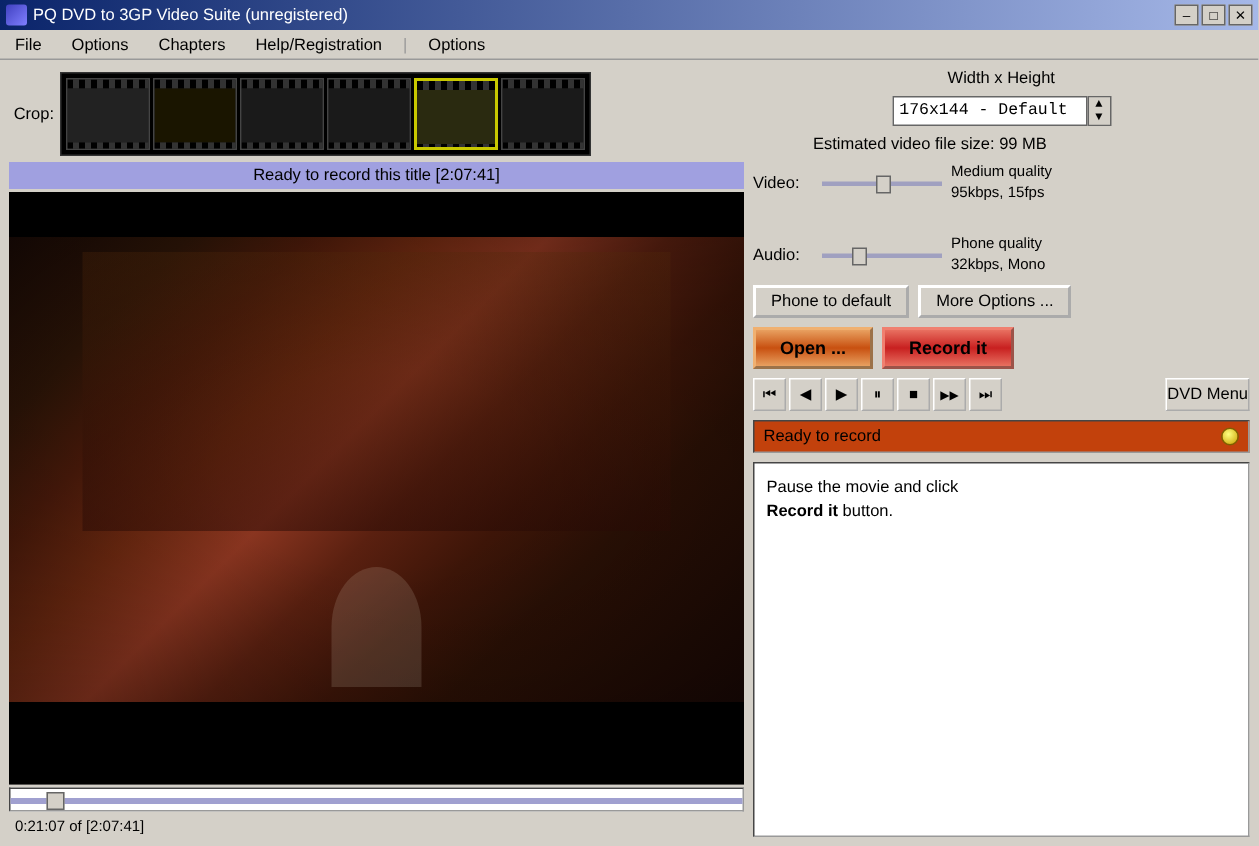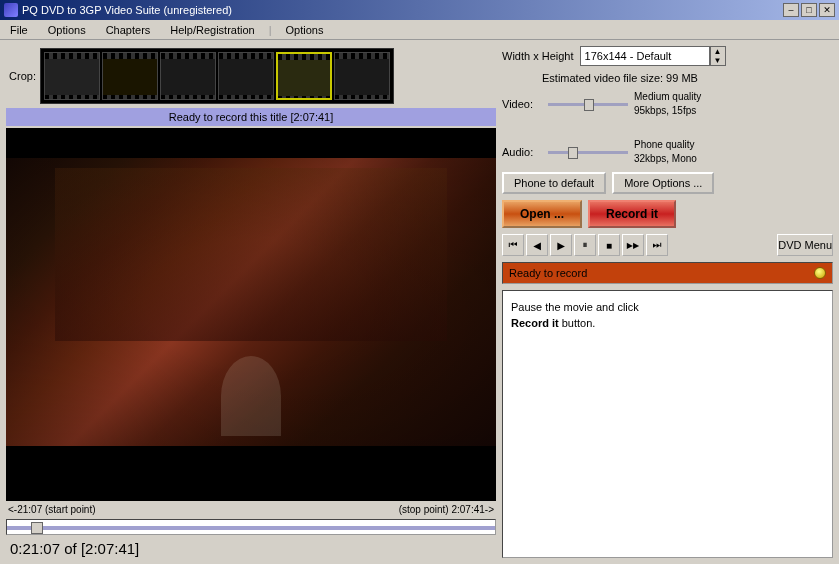--- a/index.html
+++ b/index.html
@@ -165,35 +165,36 @@
       position: absolute;
       top: 2px;
       left: 5%;
       width: 12px;
       height: 12px;
       background: #d4d0c8;
       border: 1px solid #666;
       cursor: pointer;
     }
     .time-display {
-      font-size: 15px;
+      font-size: 10px;
       color: #000;
       text-align: left;
       padding: 1px 4px;
     }
     .right-panel {
       flex: 1;
       display: flex;
       flex-direction: column;
       gap: 6px;
     }
     .size-row {
       display: flex;
       align-items: center;
       gap: 6px;
+      flex-direction: column;
     }
     .size-label { font-size: 11px; }
     .size-combo {
       border: 1px solid #666;
       background: #fff;
       padding: 1px 4px;
       font-size: 11px;
       display: flex;
       align-items: center;
       justify-content: space-between;
@@ -432,41 +433,37 @@
       <div class="black-bar-top"></div>
       <div class="scene-area">
         <div class="scene-overlay"></div>
 
         <div style="position:absolute; bottom:10px; left:50%; transform:translateX(-50%); width:60px; height:80px; background:rgba(230,220,200,0.15); border-radius:50% 50% 0 0;"></div>
         <div style="position:absolute; top:10px; left:10%; width:80%; height:60%; background:linear-gradient(180deg, rgba(80,40,10,0.3) 0%, rgba(40,10,5,0.5) 100%);"></div>
       </div>
       <div class="black-bar-bottom"></div>
     </div>
 
-    <div class="timeline-labels">
-      <span>&lt;-21:07 (start point)</span>
-      <span>(stop point) 2:07:41-&gt;</span>
-    </div>
 
     <div class="timeline-slider">
       <div class="timeline-track"></div>
       <div class="timeline-thumb"></div>
     </div>
 
     <div class="time-display">
       <span>0:21:07 of [2:07:41]</span>
     </div>
 
   </div>
 
   <div class="right-panel">
 
     <div class="size-row">
       <span class="size-label">Width x Height</span>
-      <div style="display:flex; align-items:center; gap:0;">
+      <div style="display:flex; align-items:center; gap:0;font-family:Liberation Mono, monospace;">
         <div class="size-combo">
           <span>176x144  -  Default</span>
         </div>
         <div class="spin-btn">
           <div class="spin-arrow">▲</div>
           <div class="spin-arrow">▼</div>
         </div>
       </div>
     </div>
 

